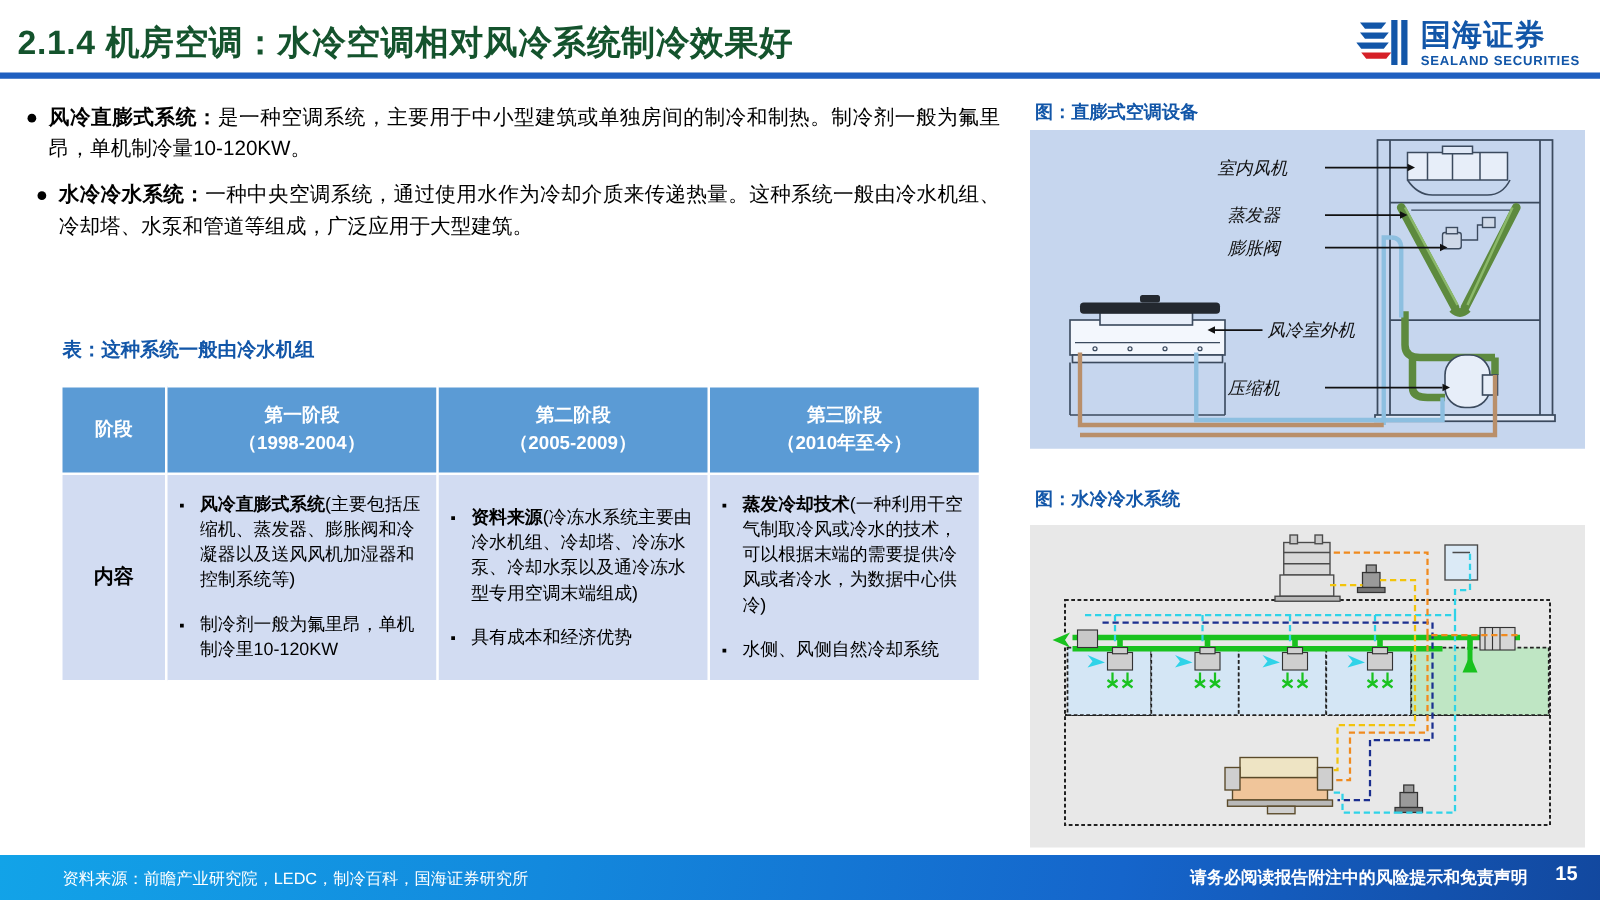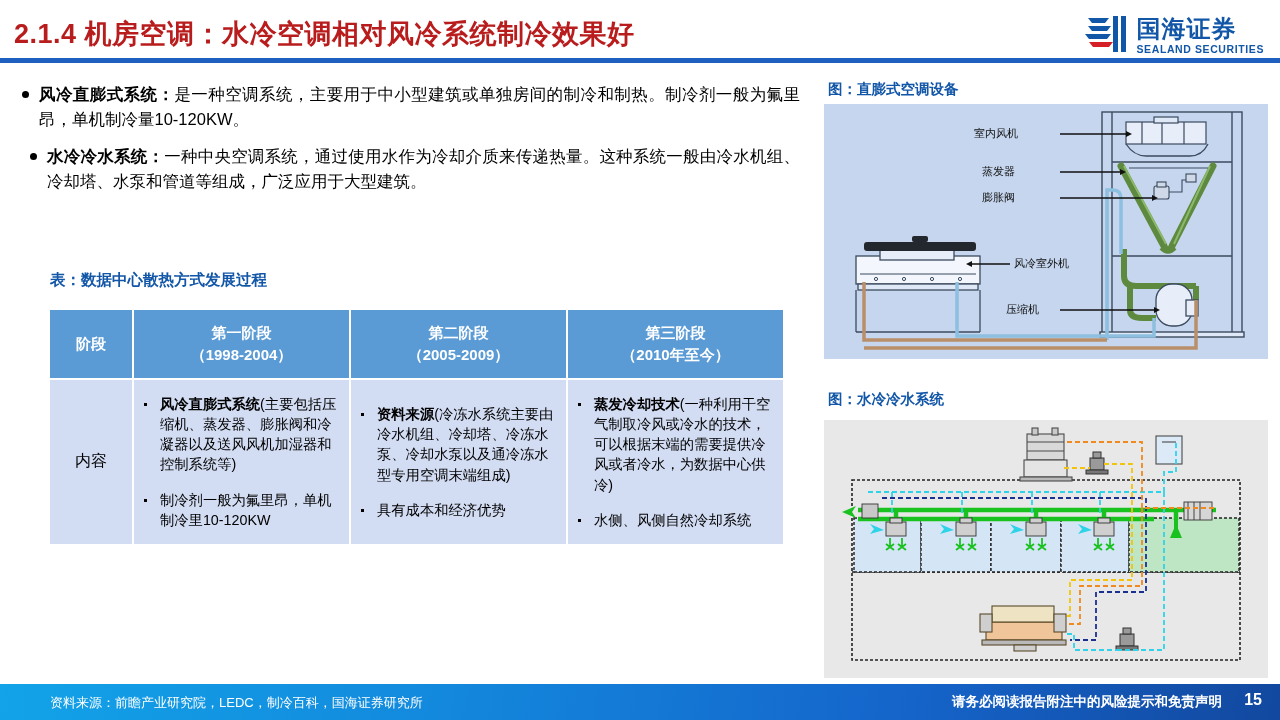--- a/index.html
+++ b/index.html
@@ -10,21 +10,21 @@
     position: relative;
     overflow: hidden;
   }
 
   
   #slide-title {
     position: absolute;
     left: 14px; top: 16px;
     font-size: 27px;
     font-weight: bold;
-    color: #b91c1c;
+    color: #14532d;
     letter-spacing: 0.5px;
     white-space: nowrap;
   }
   #title-rule {
     position: absolute;
     left: 0; top: 58px;
     width: 1280px; height: 5px;
     background: #1f5fc0;
   }
   #brand-logo {
@@ -105,21 +105,21 @@
     background: #d2dcf2;
     border: 2px solid #ffffff;
     vertical-align: middle;
     padding: 0;
   }
   .col-stage { width: 84px; }
   .col-phase { width: 217px; }
   #row-label {
     text-align: center;
     font-size: 16px;
-    font-weight: normal;
+    font-weight: bold;
     color: #000;
   }
   .cell-list {
     padding: 14px 8px 14px 10px;
     display: flex;
     flex-direction: column;
     gap: 15px;
   }
   .cell-item {
     display: flex;
@@ -156,24 +156,25 @@
   }
   #fig2-box {
     position: absolute;
     left: 824px; top: 420px;
     width: 444px; height: 258px;
     background: #e8e8e8;
     overflow: hidden;
   }
   .fig-label {
     position: absolute;
-    font-size: 11px;
+    font-size: 14px;
     color: #111;
     white-space: nowrap;
     font-family: "DejaVu Sans", sans-serif;
+    font-style: italic;
   }
 
   
   #footer-bar {
     position: absolute;
     left: 0; bottom: 0;
     width: 1280px; height: 36px;
     background: linear-gradient(100deg, #12a3e8 0%, #1389dd 34%, #1565cb 70%, #12489f 100%);
     color: #ffffff;
   }
@@ -231,21 +232,21 @@
     </div>
   </div>
 
   <div class="bullet-row" style="margin-top:10px;padding-left:30px;">
     <span class="bullet-dot"></span>
     <div class="bullet-text">
       <b>水冷冷水系统：</b><span>一种中央空调系统，通过使用水作为冷却介质来传递热量。这种系统一般由冷水机组、冷却塔、水泵和管道等组成，广泛应用于大型建筑。</span>
     </div>
   </div>
 
-  <div id="table-caption">表：数据中心散热方式发展过程</div>
+  <div id="table-caption">表：这种系统一般由冷水机组</div>
 
   <table id="stage-table">
     <thead>
       <tr>
         <th class="col-stage">
           <div>阶段</div>
         </th>
         <th class="col-phase">
           <div>第一阶段</div>
           <div>（1998-2004）</div>
@@ -390,21 +391,21 @@
       <line x1="186" y1="160" x2="148" y2="160"></line>
       <polygon points="148,157 142,160 148,163" fill="#111" stroke="none"></polygon>
       <line x1="236" y1="206" x2="330" y2="206"></line>
       <polygon points="330,203 336,206 330,209" fill="#111" stroke="none"></polygon>
     </g>
   </svg>
   <div class="fig-label" style="left:150px;top:22px;">室内风机</div>
   <div class="fig-label" style="left:158px;top:60px;">蒸发器</div>
   <div class="fig-label" style="left:158px;top:86px;">膨胀阀</div>
   <div class="fig-label" style="left:190px;top:152px;">风冷室外机</div>
-  <div class="fig-label" style="left:158px;top:198px;padding-left:24px;">压缩机</div>
+  <div class="fig-label" style="left:158px;top:198px;">压缩机</div>
 </div>
 
 <div class="fig-caption" id="fig2-caption">图：水冷冷水系统</div>
 <div id="fig2-box">
   <svg viewBox="0 0 444 258" width="444" height="258">
 
     <rect x="28" y="60" width="388" height="180" fill="none" stroke="#222" stroke-width="1.6" stroke-dasharray="3 2"></rect>
     <line x1="28" y1="152" x2="416" y2="152" stroke="#222" stroke-width="1.6" stroke-dasharray="3 2"></line>
 
     <g stroke="#222" stroke-width="1.4" stroke-dasharray="3 2">

